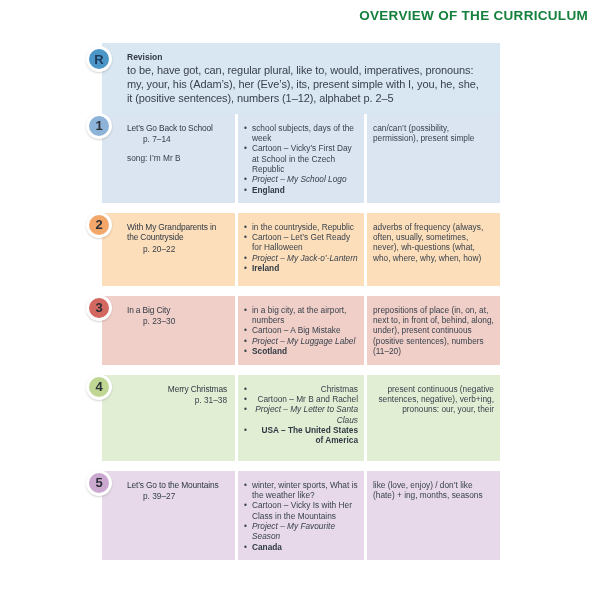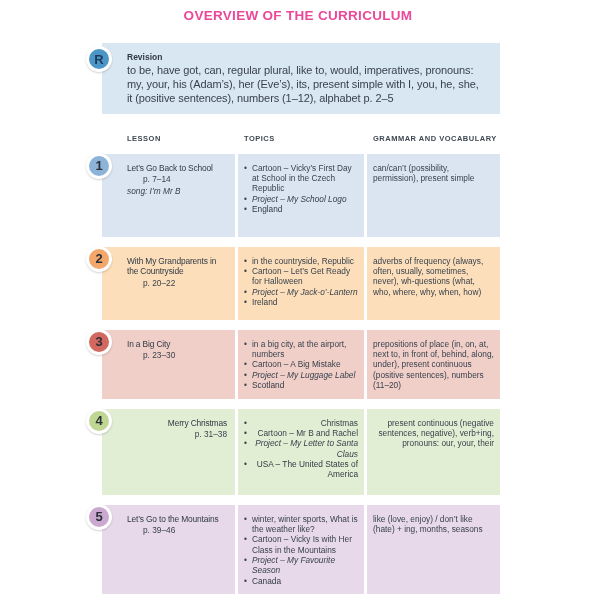--- a/index.html
+++ b/index.html
@@ -2,22 +2,22 @@
 <html><head>
 <meta charset="utf-8">
 <style>
   * { margin:0; padding:0; box-sizing:border-box; }
   html,body { background:#ffffff; }
   .page {
     position:relative; width:600px; height:600px; overflow:hidden;
     background:#ffffff; font-family:"Liberation Sans", sans-serif;
   }
   .page-title {
-    position:absolute; top:8px; left:0; right:4px; text-align:center;
-    font-size:13.5px; font-weight:700; color:#ec4899; letter-spacing:0.3px;
+    position:absolute; top:8px; left:0; right:12px; text-align:right;
+    font-size:13.5px; font-weight:700; color:#15803d; letter-spacing:0.3px;
   }
   .content { position:absolute; left:102px; top:43px; width:398px; }
 
   
   .revision {
     position:relative; min-height:64px; padding:9px 14px 8px 25px;
   }
   .rev-heading { font-size:8.5px; font-weight:700; color:#303a44; margin-bottom:2px; }
   .rev-body {
     font-size:11px; line-height:1.27; color:#39424c; letter-spacing:-0.1px;
@@ -53,61 +53,57 @@
   .cell { padding:9px 6px 8px 6px; font-size:8.3px; line-height:1.24; color:#39424c; }
   .cell.lesson { padding-left:25px; padding-right:8px; }
   .r1 .cell { min-height:83px; }
   .r2 .cell { min-height:73px; }
   .r3 .cell { min-height:69px; }
   .r4 .cell { min-height:86px;text-align:right; }
   .r5 .cell { min-height:89px; }
 
   .lesson-title { font-weight:400; color:#303a44; font-size:8.4px; letter-spacing:-0.15px; }
   .lesson-pages { margin-top:1px;padding-left:16px; }
-  .lesson-note  { font-style:italic; margin-top:1px; }
+  .lesson-note  { margin-top:8px; }
 
   .topics-list { list-style:none; }
   .topics-list li { position:relative; padding-left:8px; }
   .topics-list li::before { content:"\2022"; position:absolute; left:0; top:0; }
   .topics-list .italic { font-style:italic; }
-  .topics-list .bold   { font-weight:400; color:#303a44; }
+  .topics-list .bold   { font-weight:700; color:#303a44; }
 </style>
 </head>
 <body>
 
 <div class="page">
   <h1 class="page-title">OVERVIEW OF THE CURRICULUM</h1>
 
   <div class="content">
 
     <section class="revision" style="background-color: rgb(217, 231, 243);">
       <div class="badge" style="background-color: rgb(75, 150, 199);">
         <span>R</span>
       </div>
       <div class="rev-heading">Revision</div>
       <div class="rev-body">to be, have got, can, regular plural, like to, would, imperatives, pronouns: my, your, his (Adam’s), her (Eve’s), its, present simple with I, you, he, she, it (positive sentences), numbers (1–12), alphabet p. 2–5</div>
     </section>
 
-    <div class="col-headers">
-      <span>LESSON</span>
-      <span>TOPICS</span>
-      <span>GRAMMAR AND VOCABULARY</span>
-    </div>
 
     <section class="lesson-row r1">
       <div class="badge" style="background-color: rgb(141, 179, 216);">
         <span>1</span>
       </div>
       <div class="cell lesson" style="background-color: rgb(218, 229, 241);">
         <div class="lesson-title">Let’s Go Back to School</div>
         <div class="lesson-pages">p. 7–14</div>
         <div class="lesson-note">song: I’m Mr B</div>
       </div>
       <div class="cell" style="background-color: rgb(218, 229, 241);">
         <ul class="topics-list">
+          <li><span class="normal">school subjects, days of the week</span></li>
           <li><span class="normal">Cartoon – Vicky’s First Day at School in the Czech Republic</span></li>
           <li><span class="italic">Project – My School Logo</span></li>
           <li><span class="bold">England</span></li>
         </ul>
       </div>
       <div class="cell" style="background-color: rgb(218, 229, 241);">
         <div>can/can’t (possibility, permission), present simple</div>
       </div>
     </section>
 
@@ -173,21 +169,21 @@
         <div>present continuous (negative sentences, negative), verb+ing, pronouns: our, your, their</div>
       </div>
     </section>
 
     <section class="lesson-row r5">
       <div class="badge" style="background-color: rgb(203, 168, 208);">
         <span>5</span>
       </div>
       <div class="cell lesson" style="background-color: rgb(231, 217, 233);">
         <div class="lesson-title">Let’s Go to the Mountains</div>
-        <div class="lesson-pages">p. 39–46</div>
+        <div class="lesson-pages">p. 39–27</div>
       </div>
       <div class="cell" style="background-color: rgb(231, 217, 233);">
         <ul class="topics-list">
           <li><span class="normal">winter, winter sports, What is the weather like?</span></li>
           <li><span class="normal">Cartoon – Vicky Is with Her Class in the Mountains</span></li>
           <li><span class="italic">Project – My Favourite Season</span></li>
           <li><span class="bold">Canada</span></li>
         </ul>
       </div>
       <div class="cell" style="background-color: rgb(231, 217, 233);">

